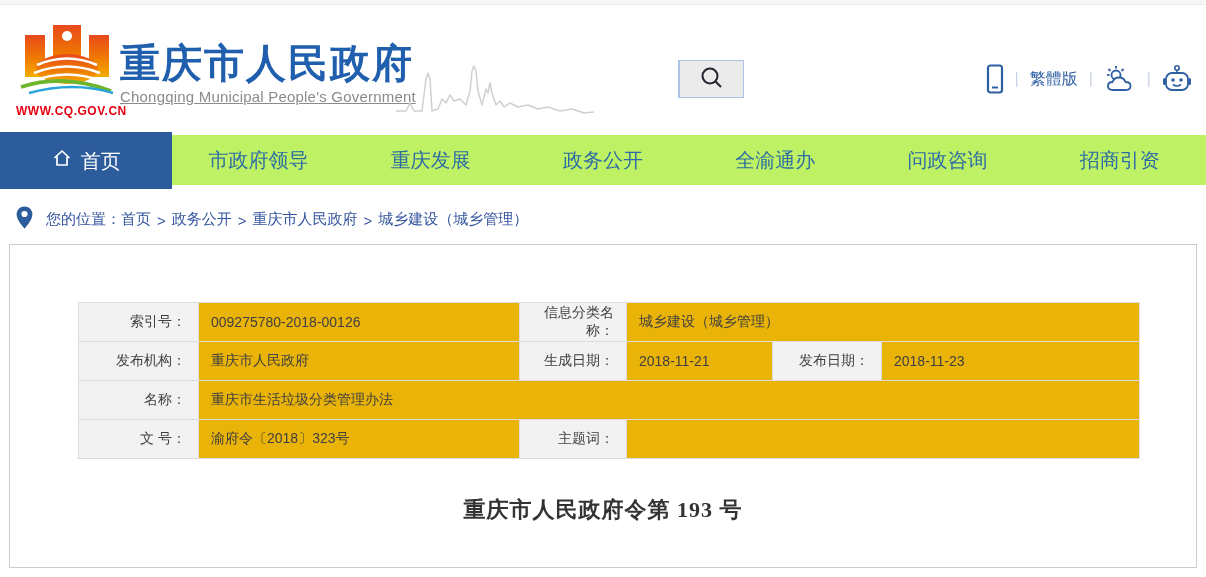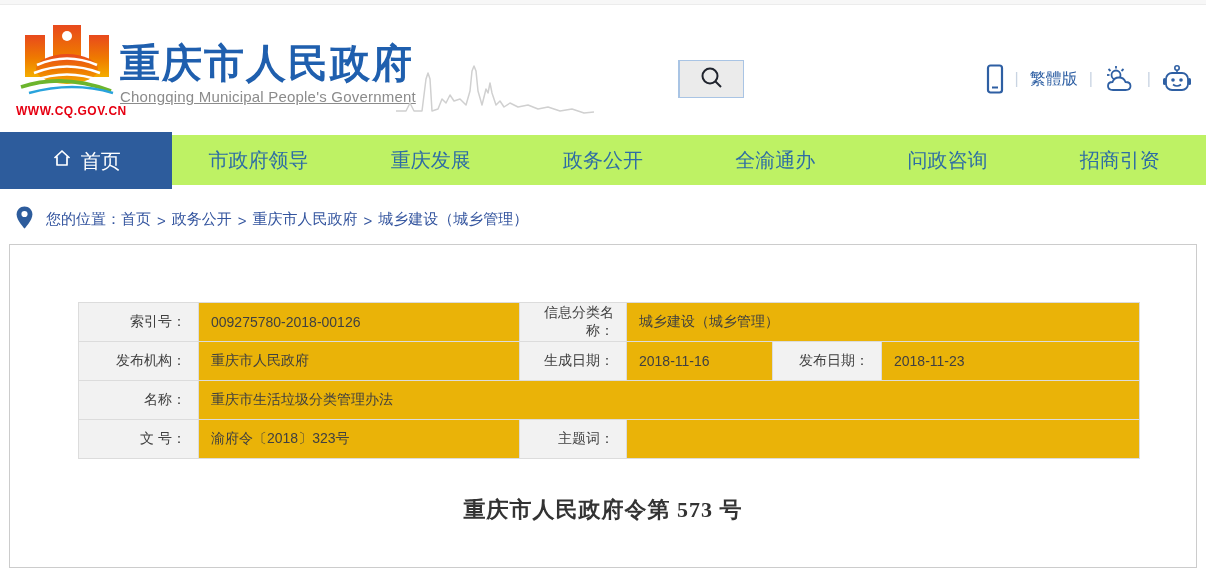--- a/index.html
+++ b/index.html
@@ -205,31 +205,31 @@
         <tr>
       <td class="lbl">索引号：</td>
       <td>009275780-2018-00126</td>
       <td class="lbl">信息分类名称：</td>
       <td colspan="3">城乡建设（城乡管理）</td>
     </tr>
     <tr>
       <td class="lbl">发布机构：</td>
       <td>重庆市人民政府</td>
       <td class="lbl">生成日期：</td>
-      <td>2018-11-16</td>
+      <td>2018-11-21</td>
       <td class="lbl">发布日期：</td>
       <td>2018-11-23</td>
     </tr>
     <tr>
       <td class="lbl">名称：</td>
       <td colspan="5">重庆市生活垃圾分类管理办法</td>
     </tr>
     <tr>
       <td class="lbl">文 号：</td>
       <td>渝府令〔2018〕323号</td>
       <td class="lbl">主题词：</td>
       <td colspan="3"></td>
     </tr>
   </tbody>
     </table>
 
-  <div class="doc-title">重庆市人民政府令第 573 号</div>
+  <div class="doc-title">重庆市人民政府令第 193 号</div>
 </div>
 
 </body></html>

